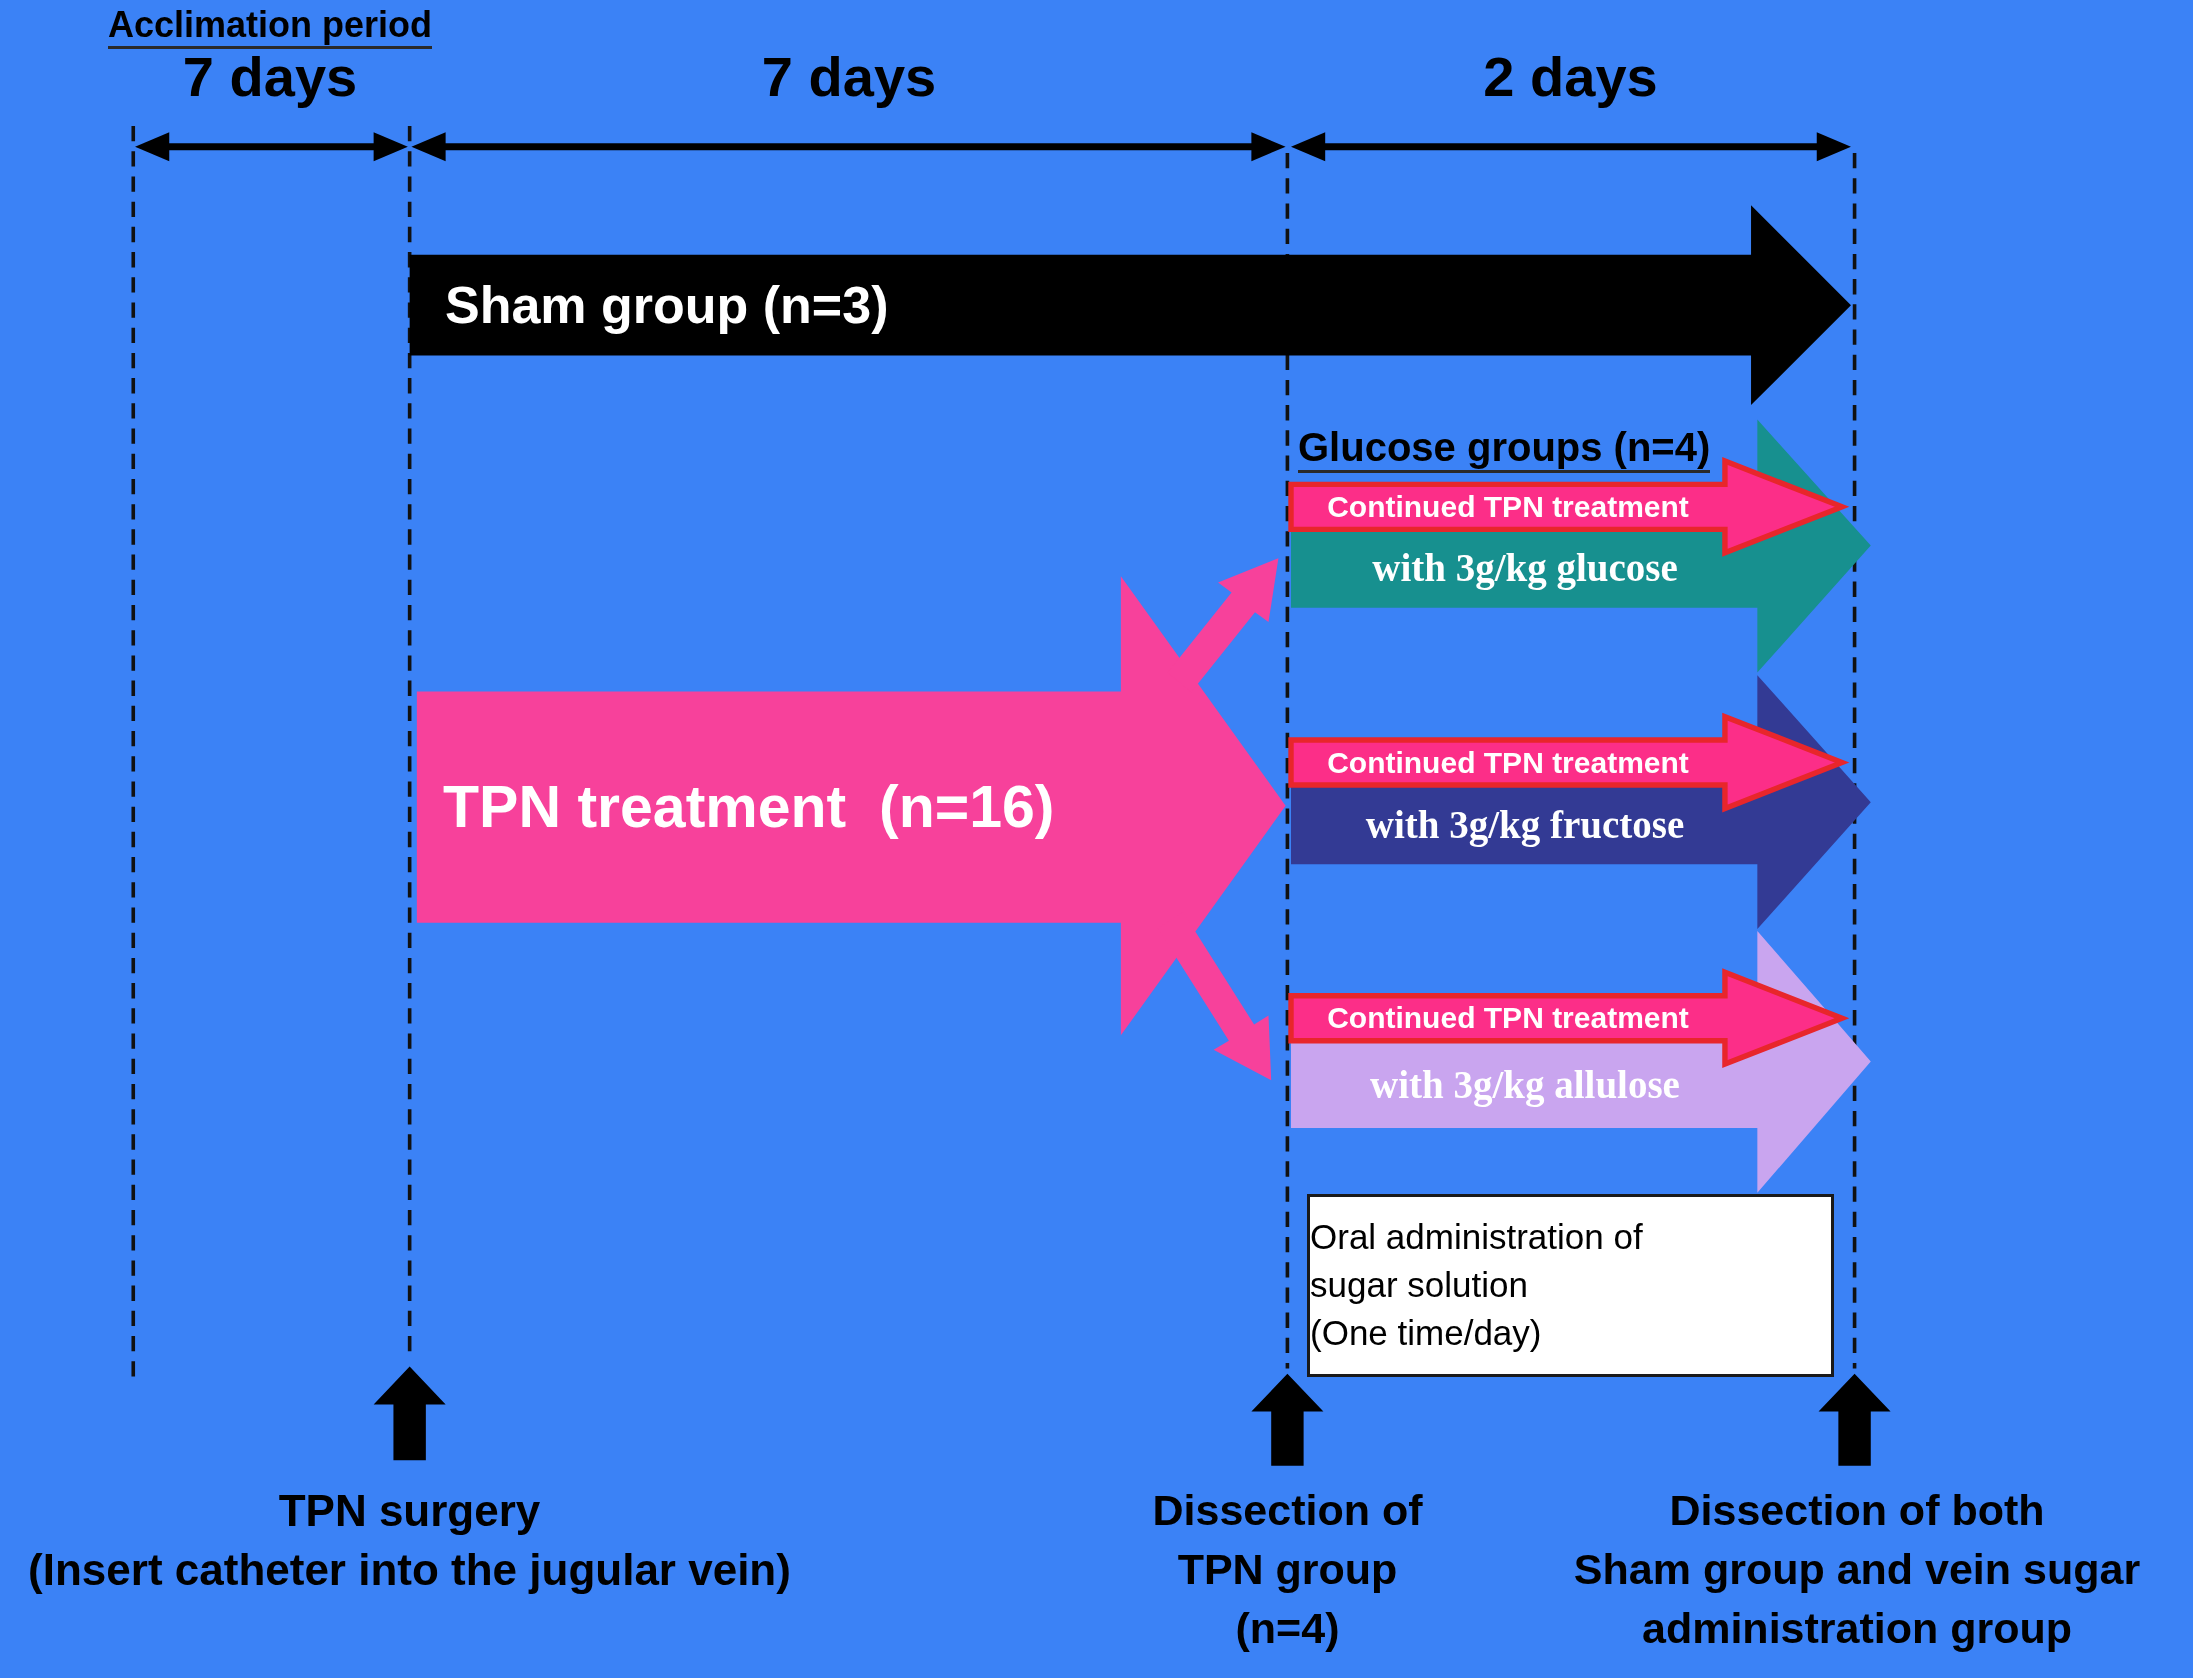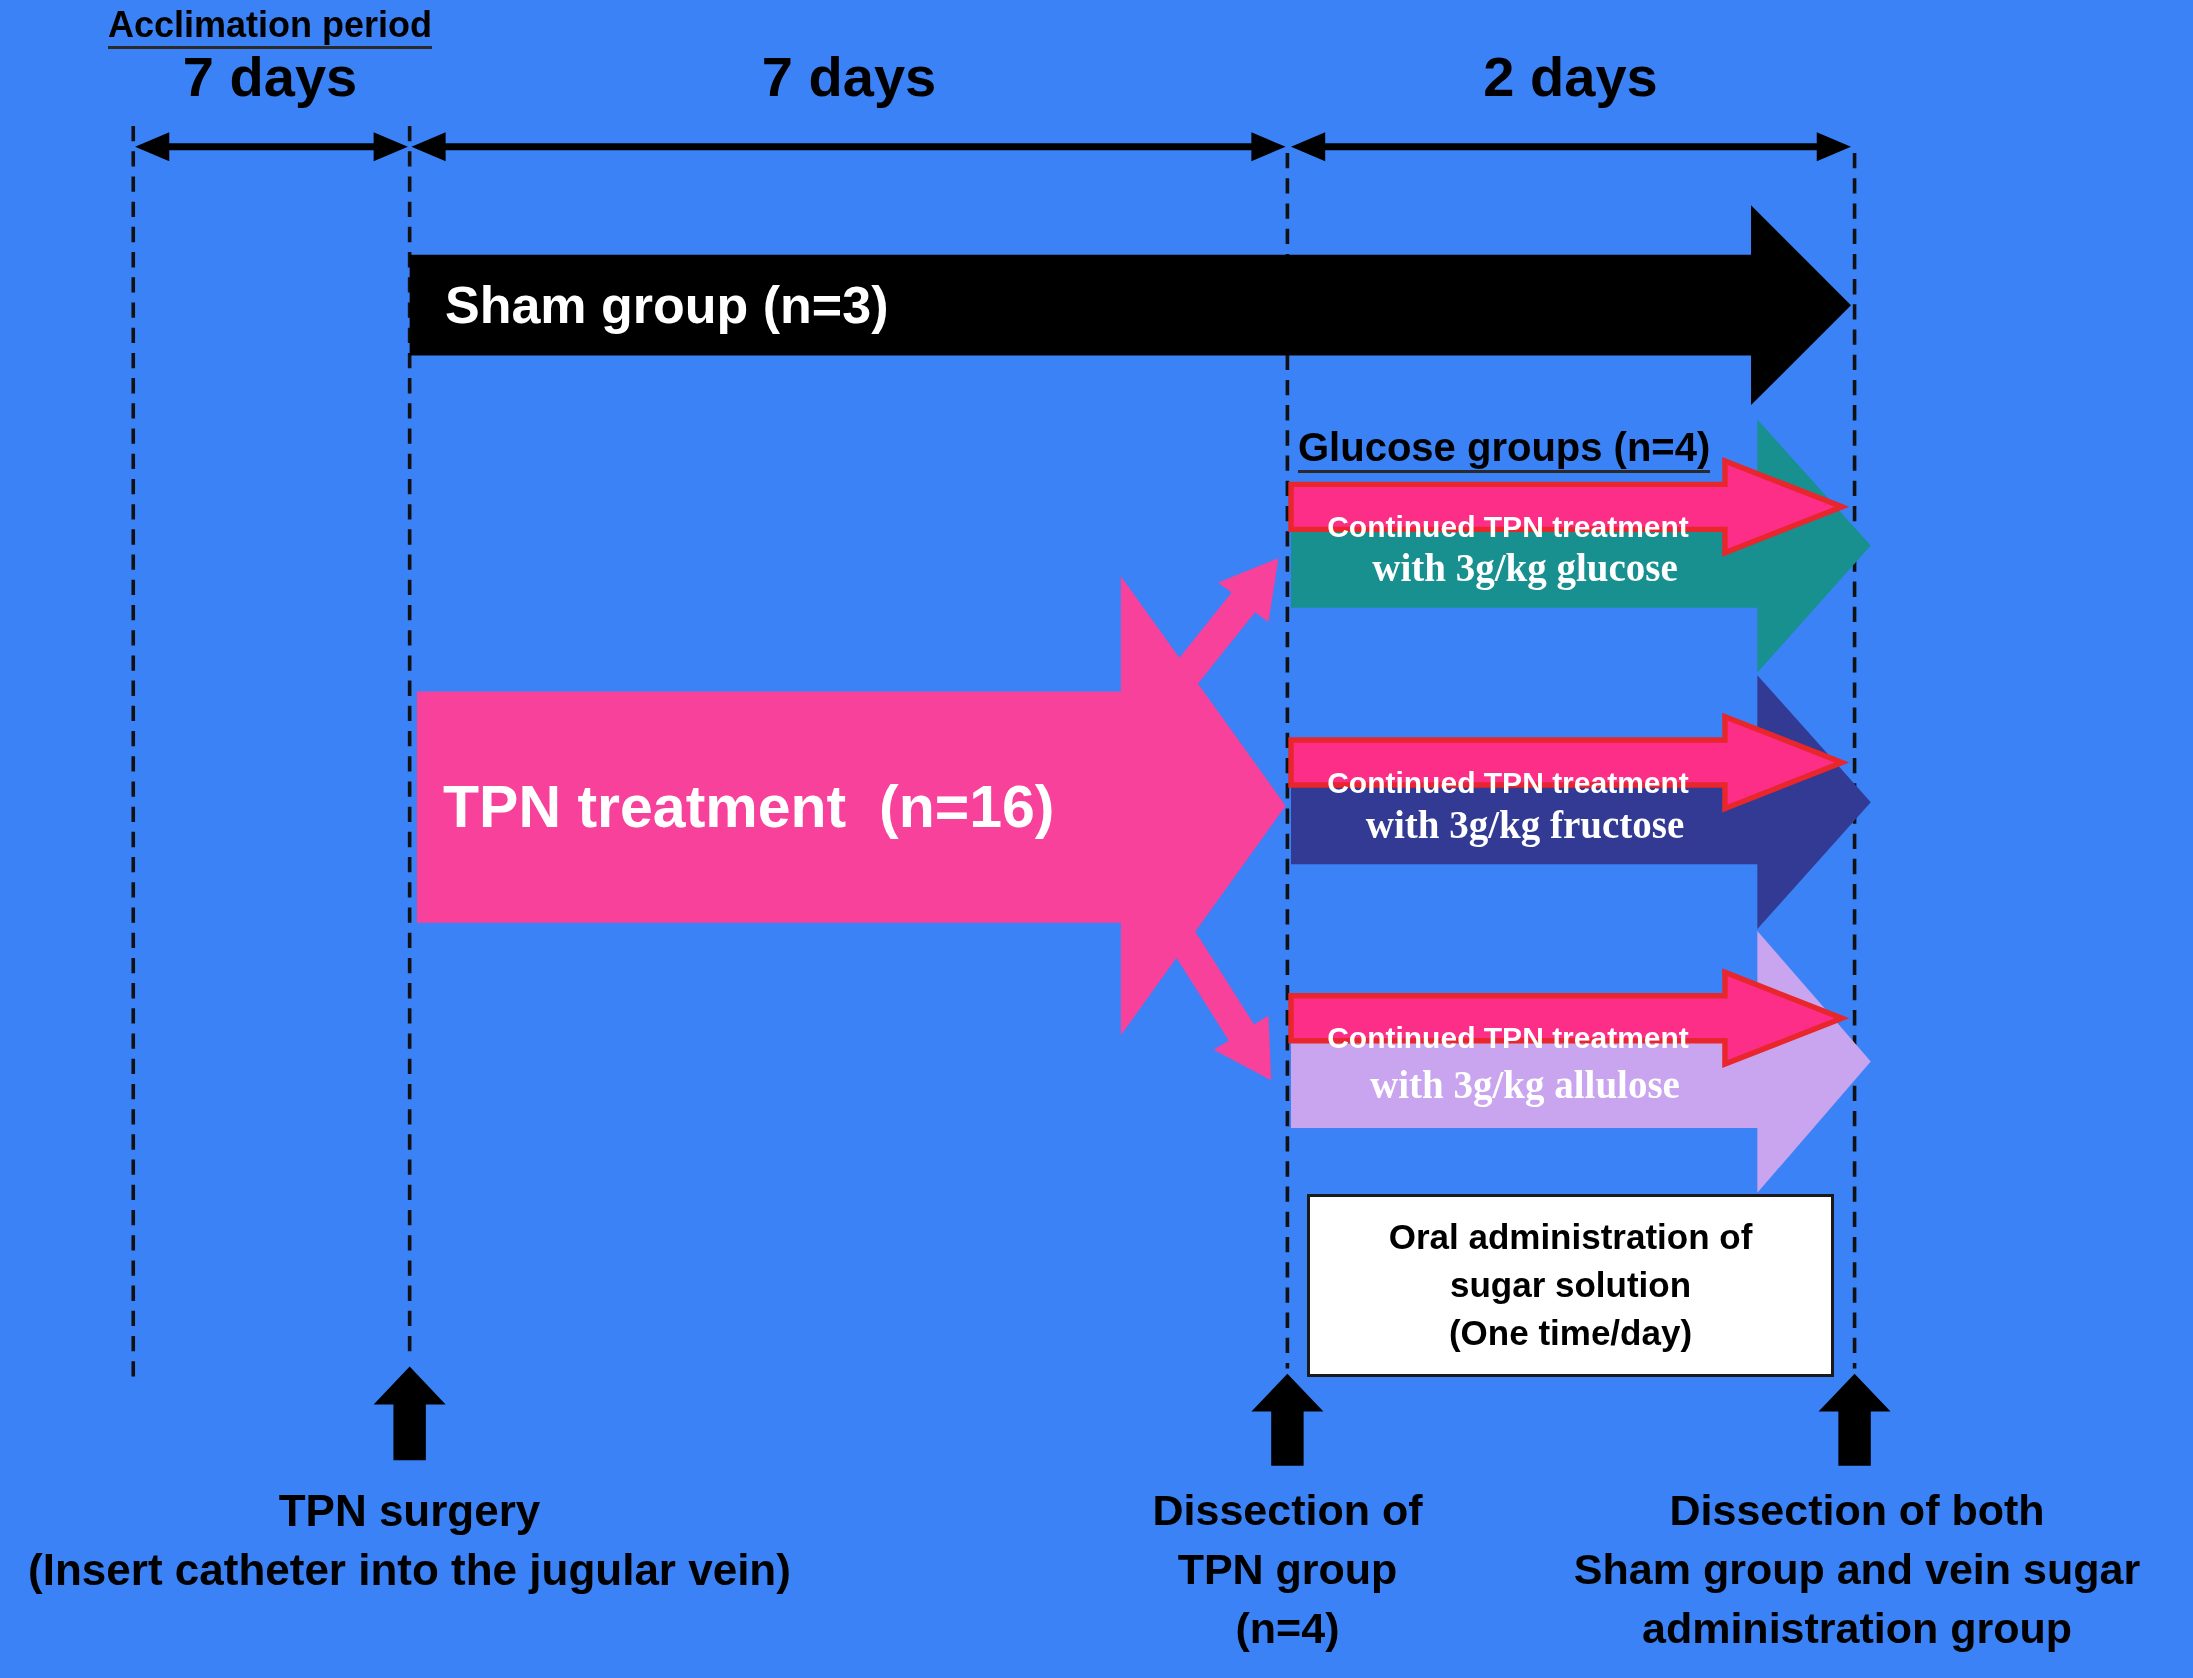--- a/index.html
+++ b/index.html
@@ -11,27 +11,27 @@
   svg.layer { position:absolute; left:0; top:0; width:2194px; height:1679px; }
   .t { position:absolute; font-weight:bold; white-space:nowrap; line-height:1; }
   .ctr { text-align:center; white-space:normal; }
   .u  { display:inline-block; border-bottom:3.6px solid #2a2a2a; padding-bottom:2.7px; }
   .white { color:#ffffff; }
   .period { font-size:56px; }
   .accl { font-size:36px; }
   .sham-label { font-size:52px; }
   .tpn-label  { font-size:59px; white-space:pre; }
   .grp-label  { font-size:40px; }
-  .cont-label { font-size:30px; line-height:45px;margin-top:20px; }
+  .cont-label { font-size:30px; line-height:45px; }
   .with-label { font-size:39px;font-family:Liberation Serif, serif; }
   .box {
     position:absolute; left:1307px; top:1194px; width:527px; height:183px;
     border:3.6px solid #1a1a1a; box-sizing:border-box; background:#fff;
   }
-  .box .bl { font-size:35px; line-height:48px; text-align:center; font-weight:bold; }
+  .box .bl { font-size:35px; line-height:48px; text-align:left; font-weight:normal; }
   .box-inner { padding-top:16px; }
   .mst { position:absolute; text-align:center; }
   .mst .ml { font-size:43px; line-height:59px; font-weight:bold; }
 </style>
 </head>
 <body>
 
 <div class="canvas">
 
   <svg class="layer" viewBox="0 0 2437 1865">

